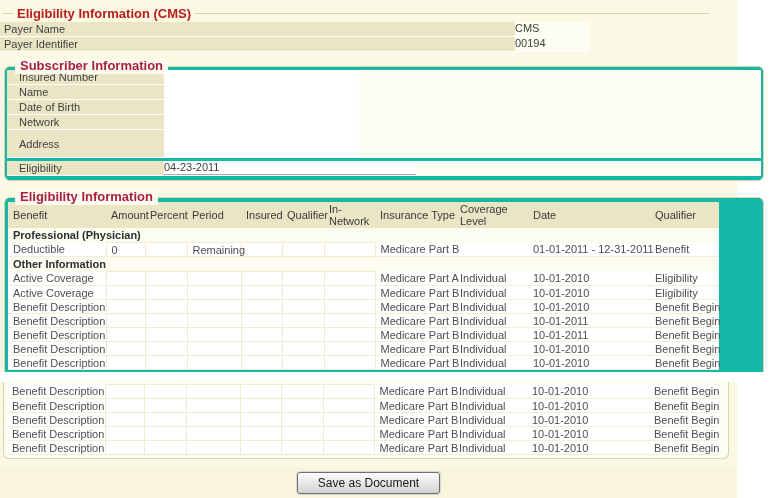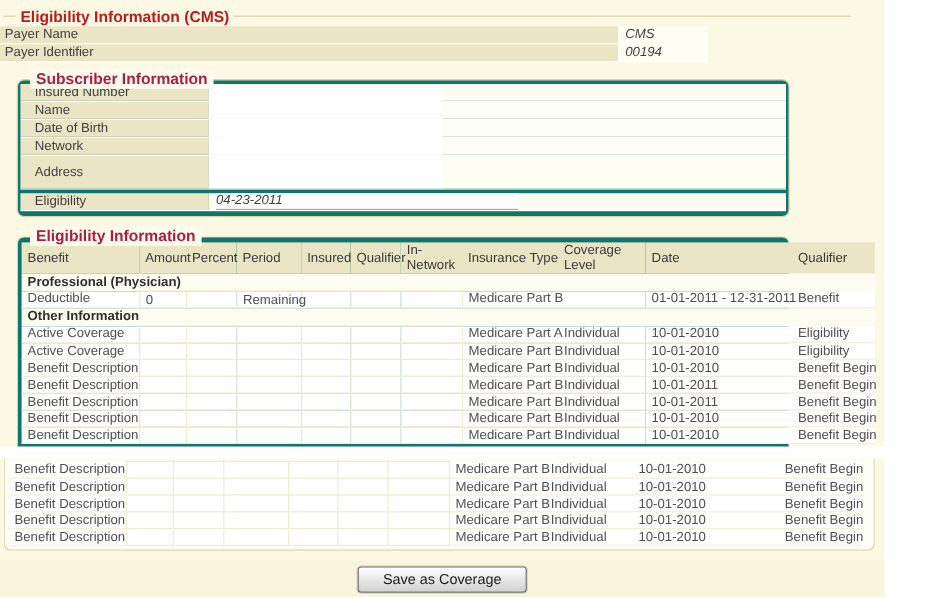--- a/index.html
+++ b/index.html
@@ -11,26 +11,26 @@
   .legend-flex{display:flex;align-items:center;padding-top:4px;height:18px;}
   .legend-flex .seg{height:0;border-top:1px solid #d9d3aa;}
   .legend-flex .seg.left{width:10px;margin-left:3px;}
   .legend-flex .seg.right{flex:1;margin-right:28px;}
   .sec-title{color:#b91c1c;font-weight:bold;font-size:13px;padding:0 4px;white-space:nowrap;}
 
   
   .top-rows{width:590px;}
   .kv-row{display:flex;border-bottom:1px solid #ffffff;}
   .kv-row .kv-label{background:#e9e5c5;display:flex;align-items:center;padding-left:4px;box-sizing:border-box;}
-  .kv-row .kv-value{background:#fefdf2;display:flex;align-items:center;flex:1;padding-left:6px;position:relative;font-style:italic;}
+  .kv-row .kv-value{background:#fefdf2;display:flex;align-items:flex-start;flex:1;padding-left:0;position:relative;}
   .top-rows .kv-row{height:14px;}
   .top-rows .kv-label{width:515px;}
 
   
-  .fbox{position:relative;margin-left:14px;width:644px;border:1px solid #d9d3aa;border-radius:6px;background:#0f766e;box-sizing:border-box;}
+  .fbox{position:relative;margin-left:4px;width:760px;border:1px solid #d9d3aa;border-radius:6px;background:#14b8a6;box-sizing:border-box;}
   .fbox .flegend{position:absolute;top:-9px;left:10px;background:#fdfbee;padding:0 5px;color:#a91e42;font-weight:bold;font-size:13px;line-height:16px;}
   .sub-box{margin-top:14px;padding:3px 2px 4px 2px;}
   .sub-rows .kv-row{height:14px;}
   .sub-rows .kv-label{width:157px;padding-left:12px;}
   .sub-rows .kv-row.tall{height:27px;}
   .sub-rows .kv-row.gap-above{margin-top:3px;}
   .redact{position:absolute;left:0;top:0;width:195px;height:100%;background:#ffffff;}
   .date-input{position:relative;z-index:2;display:inline-block;width:252px;background:#ffffff;border-bottom:1px solid #a9a9a9;height:13px;line-height:13px;}
 
   
@@ -343,17 +343,17 @@
               <td>Medicare Part B</td>
               <td>Individual</td>
               <td>10-01-2010</td>
               <td>Benefit Begin</td>
             </tr>
           </tbody>
       </table>
     </div>
 
     <div class="footer-bar">
-      <button class="save-btn">Save as Coverage</button>
+      <button class="save-btn">Save as Document</button>
     </div>
 
   </div>
 </div>
 
 </body></html>

